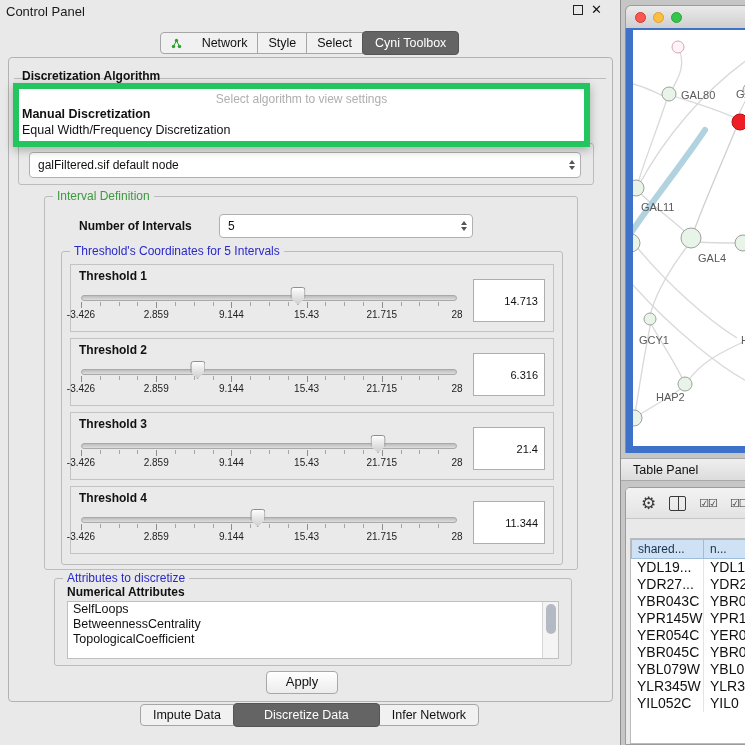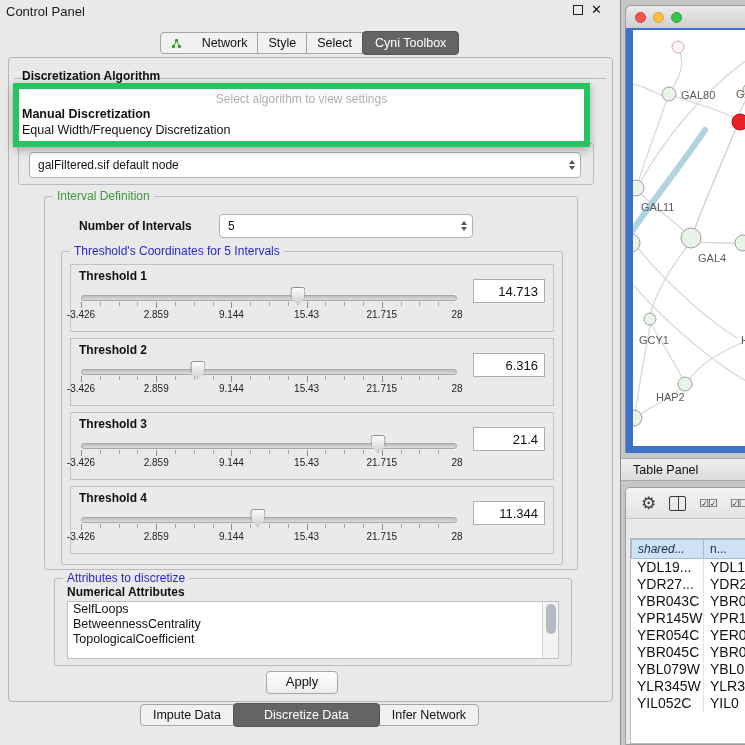--- a/index.html
+++ b/index.html
@@ -61,21 +61,21 @@
   .threshold-row{position:relative;margin:0 8px 6px 8px;height:66px;border:1px solid #c3c3c3;background:#eaeaea;}
   .thresholds-inner{padding-top:12px;}
   .th-label{position:absolute;left:8px;top:4px;font-size:12px;font-weight:bold;color:#111;}
   .slider-area{position:absolute;left:10px;right:96px;top:22px;height:22px;}
   .slider-track{position:absolute;left:0;right:0;top:8px;height:4px;background:linear-gradient(#bdbdbd,#dedede);border:1px solid #a9a9a9;border-radius:3px;}
   .slider-handle{position:absolute;top:0;width:13px;height:16px;transform:translateX(-50%);background:linear-gradient(#fdfdfd,#cfcfcf);border:1px solid #8f8f8f;border-radius:3px 3px 0 0;clip-path:polygon(0 0,100% 0,100% 60%,50% 100%,0 60%);}
   .ticks-minor{position:absolute;left:0;right:0;top:15px;height:4px;background-image:repeating-linear-gradient(to right,#a4a4a4 0,#a4a4a4 1px,transparent 1px,transparent 5%);}
   .ticks-major{position:absolute;left:0;right:0;top:15px;height:6px;background-image:repeating-linear-gradient(to right,#8d8d8d 0,#8d8d8d 1px,transparent 1px,transparent 20%);}
   .scale-row{position:absolute;left:10px;right:96px;top:44px;height:13px;}
   .scale-label{position:absolute;transform:translateX(-50%);font-size:10px;color:#222;white-space:nowrap;}
-  .th-field{position:absolute;right:8px;top:14px;width:72px;height:24px;background:#fff;border:1px solid #aeaeae;font-size:13px;color:#111;text-align:right;padding:0 6px 0 0;box-sizing:border-box;font-family:"Liberation Sans","DejaVu Sans",sans-serif;}
+  .th-field{position:absolute;right:8px;top:14px;width:72px;height:43px;background:#fff;border:1px solid #aeaeae;font-size:11px;color:#111;text-align:right;padding:0 6px 0 0;box-sizing:border-box;font-family:"Liberation Sans","DejaVu Sans",sans-serif;}
 
   .attributes-group{left:54px;top:578px;width:516px;height:86px;}
   .attr-sublabel{position:absolute;left:12px;top:6px;font-size:12px;font-weight:bold;color:#111;}
   .attr-list{position:absolute;left:12px;right:12px;top:22px;height:56px;background:#fff;border:1px solid #c0c0c0;overflow:hidden;}
   .list-item{font-size:12.5px;color:#111;line-height:15px;padding-left:5px;white-space:nowrap;}
   .attr-scrollbar{position:absolute;right:0;top:0;bottom:0;width:15px;background:#f4f4f4;border-left:1px solid #d5d5d5;}
   .attr-thumb{position:absolute;right:2px;top:2px;width:10px;height:30px;background:#b4bac3;border-radius:6px;}
 
   .apply-button{position:absolute;left:266px;top:671px;width:70px;height:21px;background:linear-gradient(#ffffff,#ececec);border:1px solid #a8a8a8;border-radius:4px;font-size:13px;color:#111;text-align:center;line-height:19px;}
 
@@ -107,21 +107,21 @@
 
   .table-window{position:absolute;left:625px;top:487px;width:126px;height:258px;background:#e9e9e9;border:1px solid #9c9c9c;border-radius:5px 0 0 0;box-sizing:border-box;overflow:hidden;}
   .tw-toolbar{position:absolute;left:0;top:0;width:100%;height:31px;background:linear-gradient(#f3f3f3,#e3e3e3);border-bottom:1px solid #c6c6c6;display:flex;align-items:center;gap:13px;padding-left:15px;box-sizing:border-box;}
   .gear-glyph{font-size:17px;color:#3a3a3a;line-height:17px;}
   .col-icon{width:15px;height:13px;border:1.5px solid #3a3a3a;border-radius:2px;position:relative;}
   .col-icon:before{content:"";position:absolute;left:50%;top:0;bottom:0;width:1.5px;background:#3a3a3a;}
   .check-glyph{font-size:11px;color:#333;letter-spacing:-1px;white-space:nowrap;}
   .tw-table{position:absolute;left:4px;top:50px;right:0;bottom:0;background:#fff;border:1px solid #bbb;border-right:none;box-sizing:border-box;}
   .thead{display:flex;height:20px;}
   .hcell{background:#cfe2f5;border:1px solid #9fbcd8;border-left:none;font-size:12px;line-height:18px;padding-left:6px;color:#18324a;box-sizing:border-box;white-space:nowrap;overflow:hidden;}
-  .hcell.c0{width:73px;border-left:1px solid #9fbcd8;font-style:italic;}
+  .hcell.c0{width:73px;border-left:1px solid #9fbcd8;}
   .hcell.c1{flex:1;}
   .trow{display:flex;height:17px;}
   .tcell{font-size:14px;line-height:17px;padding-left:6px;color:#111;white-space:nowrap;overflow:hidden;box-sizing:border-box;}
   .tcell.c0{width:73px;border-right:1px solid #e4e4e4;}
   .tcell.c1{flex:1;}
 
   .net-tab-icon{display:inline-block;}
 </style>
 </head>
 <body>

